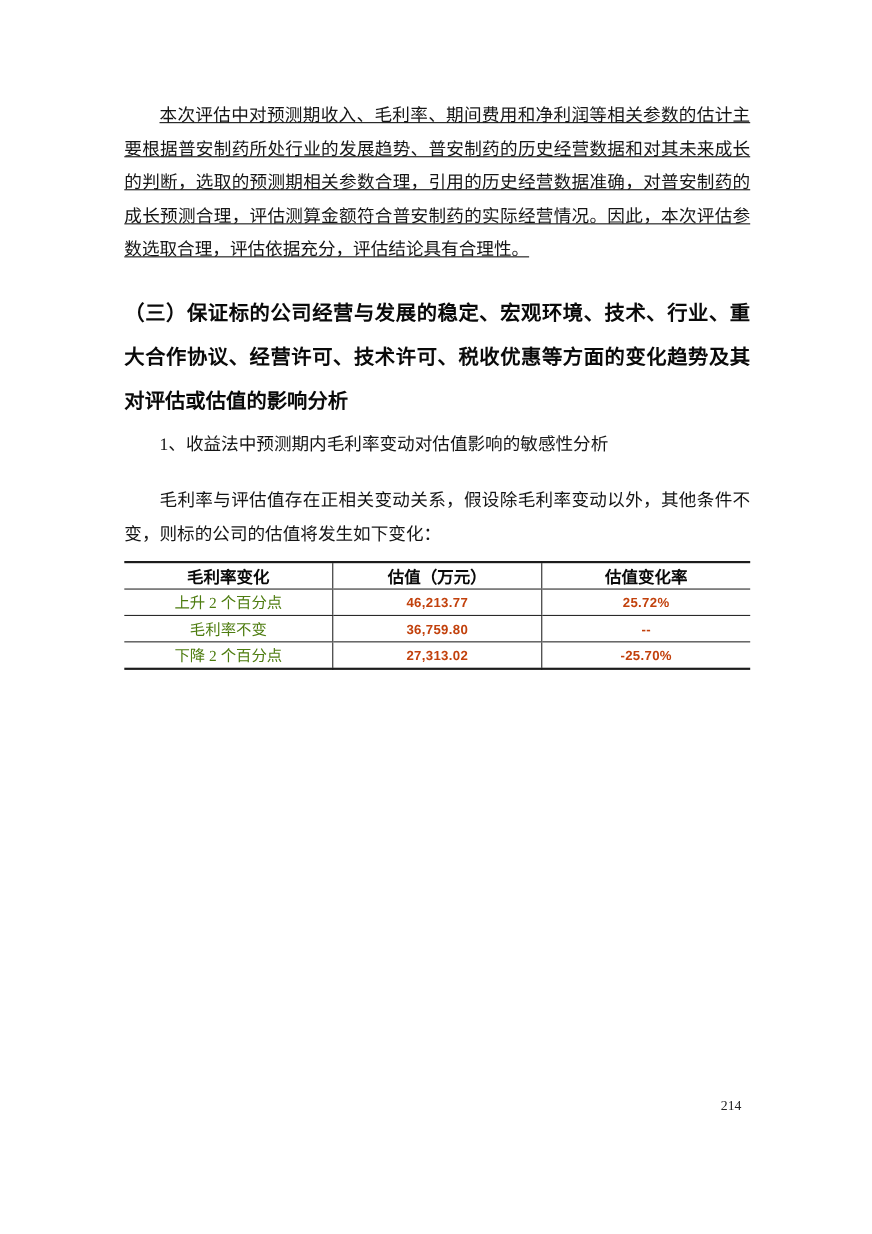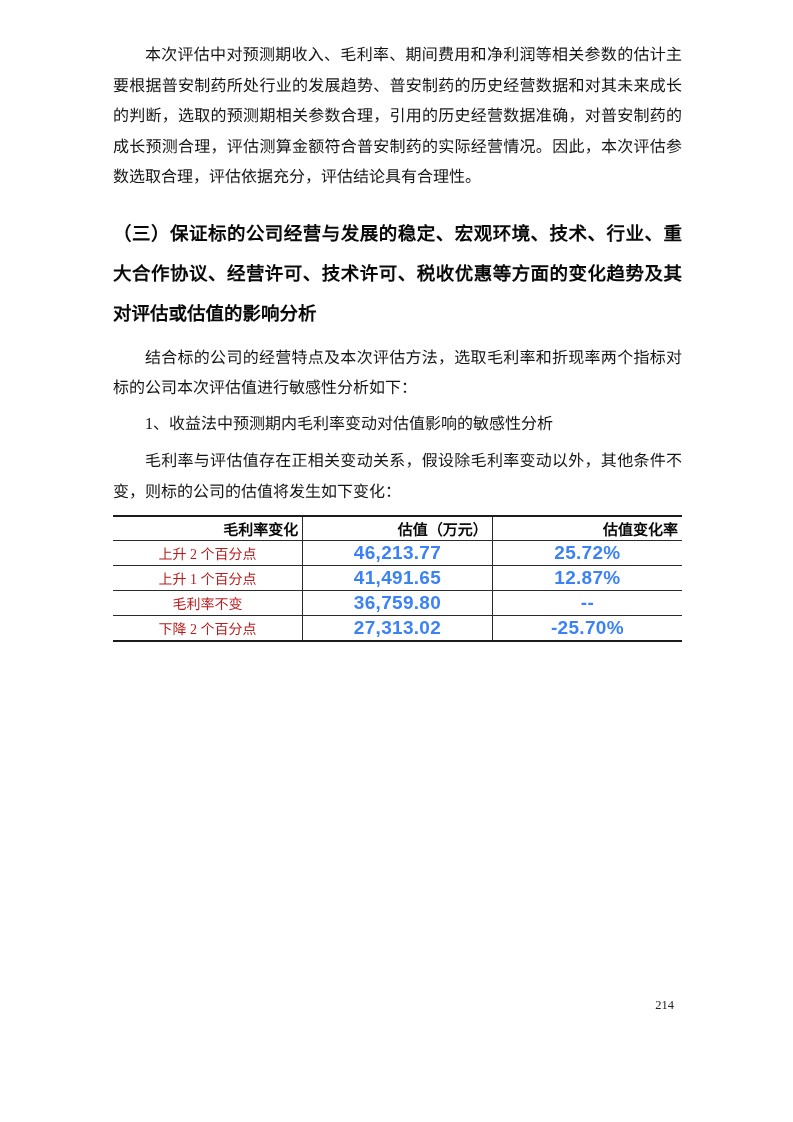--- a/index.html
+++ b/index.html
@@ -35,27 +35,27 @@
     color:#0a0a0a;
   }
   .sub-item {
     margin:0;
     font-size:16px;
     line-height:30.5px;
     text-indent:2em;
     font-family:"Liberation Serif", serif;
     color:#151515;
   }
-  #p1 { margin-top:40px; }
+  #p1 { margin-top:91px;text-decoration:underline; }
   #h3 { margin-top:21px; }
   #p2 { margin-top:6px; }
   #h4 { margin-top:12px; }
   #p3 { margin-top:9px; }
   #l1 { margin-top:5px; }
-  #p4 { margin-top:7px;font-family:Liberation Serif, serif; }
+  #p4 { margin-top:21px;font-family:Liberation Serif, serif; }
   #l2 { margin-top:9px; }
 
   table.sens-table {
     width:100%;
     margin-top:8px;
     border-collapse:collapse;
     table-layout:fixed;
     border-top:2.6px solid #1c1c1c;
     border-bottom:2.6px solid #1c1c1c;
   }
@@ -66,33 +66,32 @@
     vertical-align:middle;
     border-bottom:1.3px solid #2a2a2a;
   }
   .sens-table tr:last-child td { border-bottom:none; }
   .sens-table th + th, .sens-table td + td { border-left:1.4px solid #2a2a2a; }
   .sens-table th {
     font-family:"Liberation Sans", sans-serif;
     font-weight:700;
     font-size:15px;
     color:#0a0a0a;
-    text-align:right;
   }
   .sens-table td {
     font-family:"Liberation Serif", serif;
     font-size:14px;
-    color:#b91c1c;
+    color:#4d7c0f;
   }
   .sens-table td.num {
     font-family:"Liberation Sans", sans-serif;
     font-weight:700;
-    font-size:19px;
+    font-size:12px;
     letter-spacing:0.3px;
-    color:#3b82f6;
+    color:#c2410c;
   }
   .page-number {
     position:absolute;
     top:998px;
     right:119px;
     font-size:12.5px;
     font-family:"Liberation Serif", serif;
     color:#222;
   }
 </style>
@@ -101,44 +100,38 @@
 
 <div class="page">
   <div class="content">
 
     <p id="p1" class="body-par">本次评估中对预测期收入、毛利率、期间费用和净利润等相关参数的估计主要根据普安制药所处行业的发展趋势、普安制药的历史经营数据和对其未来成长的判断，选取的预测期相关参数合理，引用的历史经营数据准确，对普安制药的成长预测合理，评估测算金额符合普安制药的实际经营情况。因此，本次评估参数选取合理，评估依据充分，评估结论具有合理性。</p>
 
     <p id="h3" class="heading">（三）保证标的公司经营与发展的稳定、宏观环境、技术、行业、重大合作协议、经营许可、技术许可、税收优惠等方面的变化趋势及其对评估或估值的影响分析</p>
 
 
 
-    <p id="p3" class="body-par">结合标的公司的经营特点及本次评估方法，选取毛利率和折现率两个指标对标的公司本次评估值进行敏感性分析如下：</p>
 
     <p id="l1" class="sub-item">1、收益法中预测期内毛利率变动对估值影响的敏感性分析</p>
 
     <p id="p4" class="body-par">毛利率与评估值存在正相关变动关系，假设除毛利率变动以外，其他条件不变，则标的公司的估值将发生如下变化：</p>
 
     <table class="sens-table">
       <thead>
         <tr>
           <th>毛利率变化</th>
           <th>估值（万元）</th>
           <th>估值变化率</th>
         </tr>
       </thead>
       <tbody>
           <tr>
             <td>上升 2 个百分点</td>
             <td class="num">46,213.77</td>
             <td class="num">25.72%</td>
-          </tr>
-          <tr>
-            <td>上升 1 个百分点</td>
-            <td class="num">41,491.65</td>
-            <td class="num">12.87%</td>
           </tr>
           <tr>
             <td>毛利率不变</td>
             <td class="num">36,759.80</td>
             <td class="num">--</td>
           </tr>
           <tr>
             <td>下降 2 个百分点</td>
             <td class="num">27,313.02</td>
             <td class="num">-25.70%</td>

